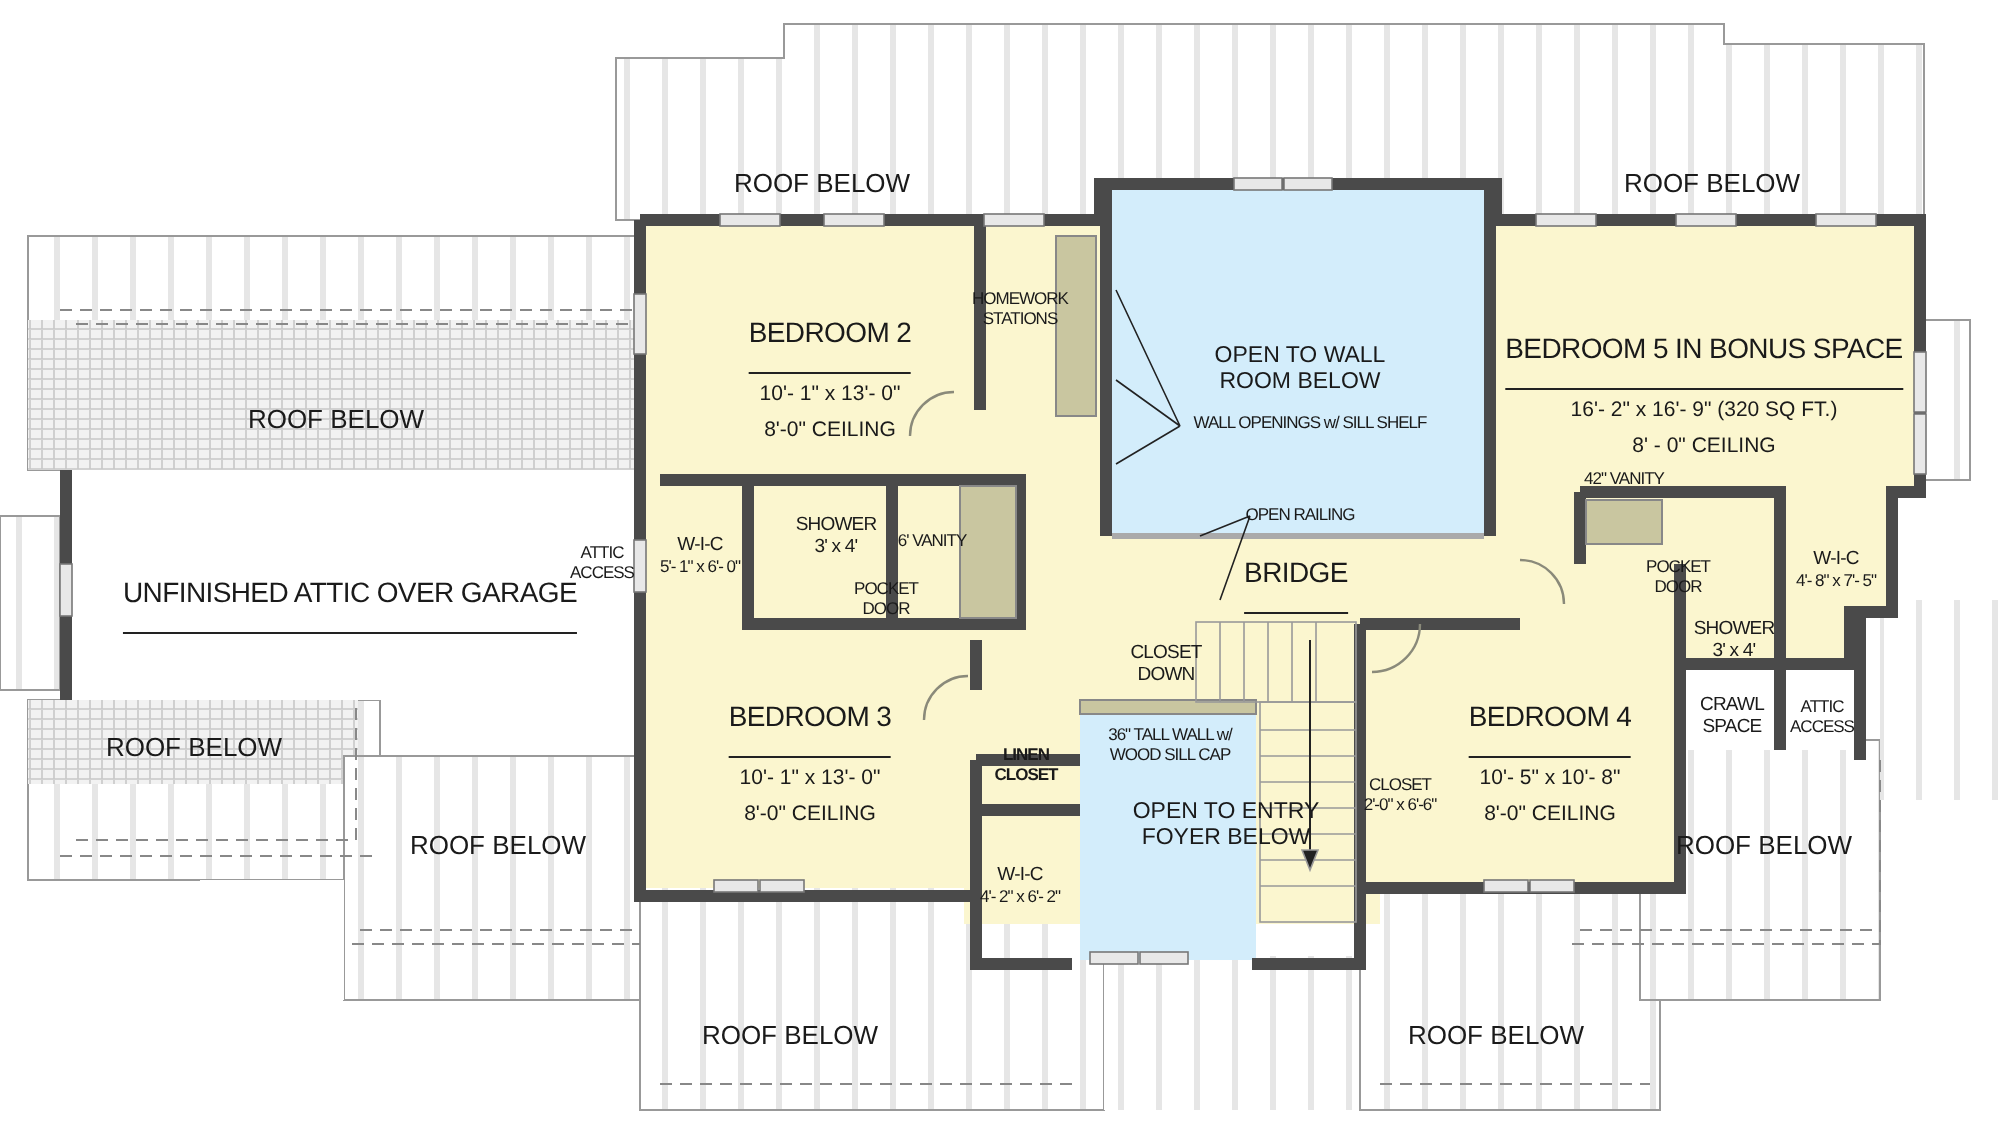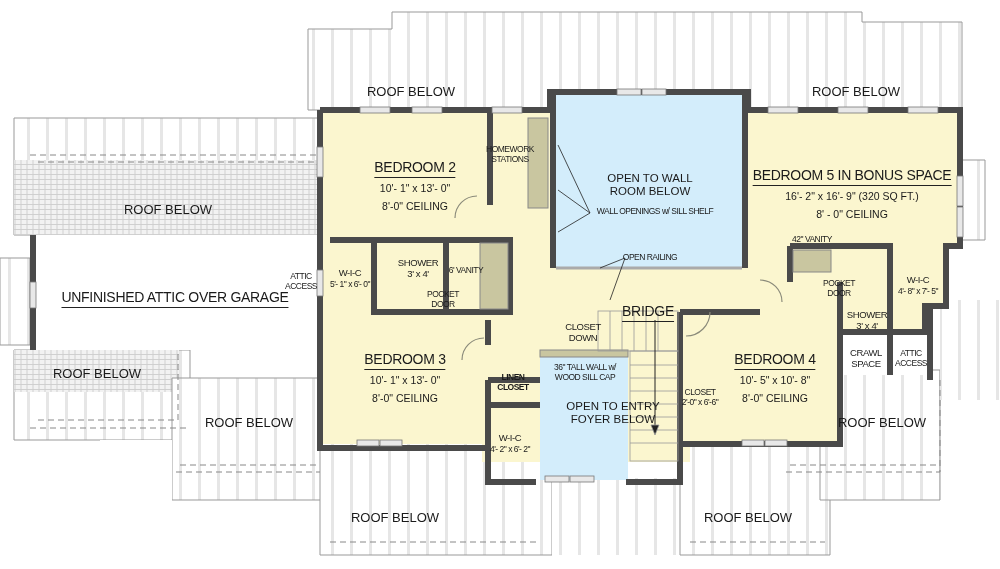--- a/index.html
+++ b/index.html
@@ -1,20 +1,20 @@
 <!DOCTYPE html>
 <html><head>
 <meta charset="utf-8">
 <style>
   html,body{margin:0;padding:0;background:#fff;}
   body{width:1000px;height:569px;overflow:hidden;position:relative;font-family:"Liberation Sans",sans-serif;}
   svg{position:absolute;left:0;top:0;}
   .lbl{position:absolute;font-family:"Liberation Sans",sans-serif;color:#1a1a1a;text-align:center;white-space:nowrap;line-height:1.12;transform:translateX(-50%);}
   .title{font-size:14px;letter-spacing:-0.3px;}
-  .title.u{border-bottom:1.5px solid #222;padding-bottom:1px;display:inline-block;text-align:right;}
+  .title.u{border-bottom:1.5px solid #222;padding-bottom:11px;display:inline-block;text-align:right;}
   .sub{font-size:10.5px;}
   .small{font-size:9.5px;letter-spacing:-0.4px;}
   .tiny{font-size:8.5px;letter-spacing:-0.5px;}
   .roof{font-size:13px;}
 </style>
 </head>
 <body>
 
 <svg width="1000" height="569" viewBox="0 0 1000 569">
   <defs>
@@ -149,21 +149,21 @@
   <span class="sub">8' - 0" CEILING</span>
 </div>
 <div class="lbl sub" style="left:650px;top:172px;font-size:11.5px;">
   <span>OPEN TO WALL</span><br>
   <span>ROOM BELOW</span>
 </div>
 <div class="lbl sub" style="left:585px;top:400px;font-size:11.5px;margin-left:28px;">
   <span>OPEN TO ENTRY</span><br>
   <span>FOYER BELOW</span>
 </div>
-<div class="lbl" style="left:648px;top:278px;margin-top:24px;">
+<div class="lbl" style="left:648px;top:278px;">
   <span class="title u">BRIDGE</span>
 </div>
 <div class="lbl" style="left:175px;top:288px;">
   <span class="title u">UNFINISHED ATTIC OVER GARAGE</span>
 </div>
 
 <div class="lbl small" style="left:350px;top:268px;">
   <span>W-I-C</span><br>
   <span class="tiny">5'- 1" x 6'- 0"</span>
 </div>

